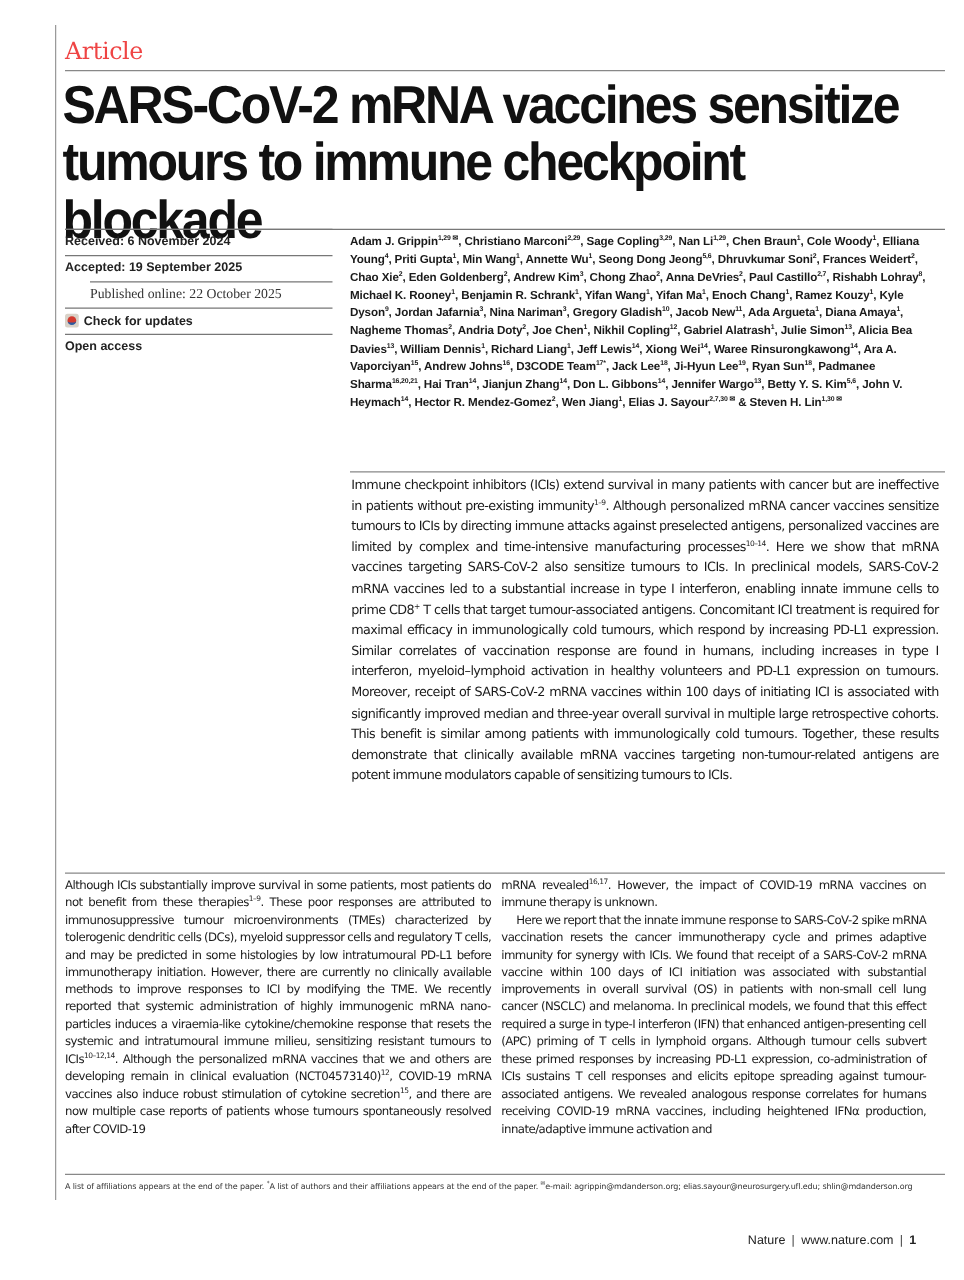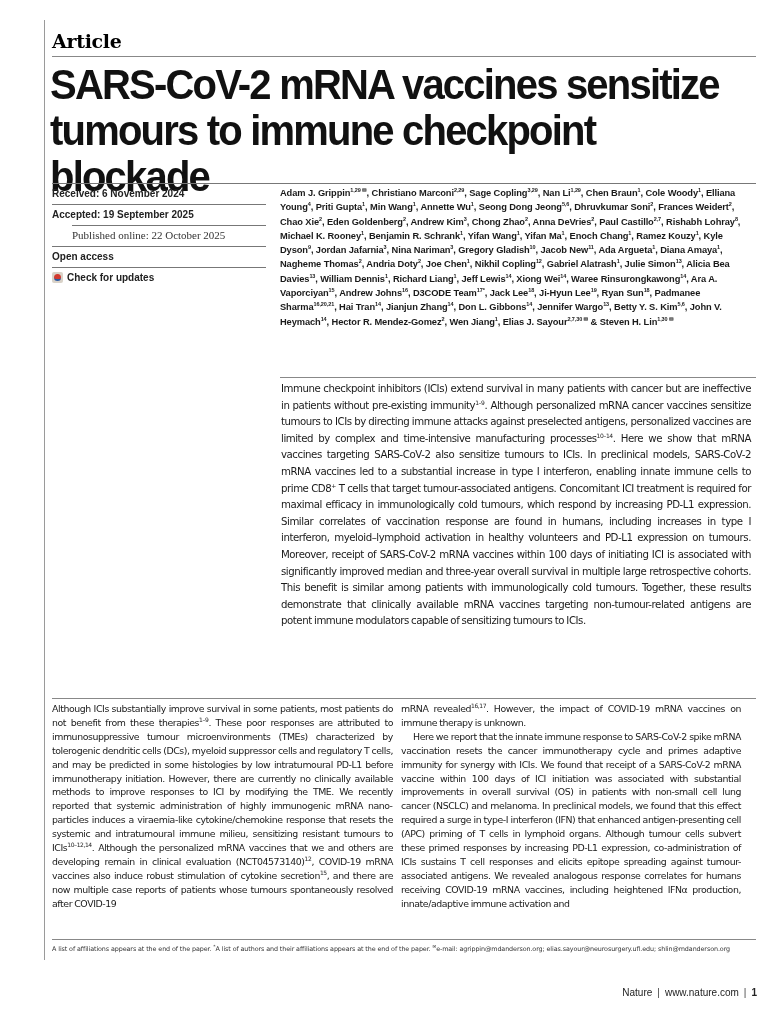--- a/index.html
+++ b/index.html
@@ -1,18 +1,18 @@
 <!DOCTYPE html>
 <html><head>
 <meta charset="utf-8">
 <style>
   html, body { margin: 0; padding: 0; background: #ffffff; }
   body { width: 771px; height: 1024px; position: relative; overflow: hidden; color: #1a1a1a; }
   .page-rule { position: absolute; left: 44px; top: 20px; width: 1px; height: 940px; background: #9a9a9a; }
-  .article-label { position: absolute; left: 52px; top: 30px; font-family: "DejaVu Serif", serif; font-weight: bold; font-size: 19px; letter-spacing: -0.3px; color: #000000; }
+  .article-label { position: absolute; left: 52px; top: 30px; font-family: "DejaVu Serif", serif; font-weight: normal; font-size: 19px; letter-spacing: -0.3px; color: #ef4444; }
   .top-rule { position: absolute; left: 52px; top: 56px; width: 704px; height: 1px; background: #888; }
   .title { position: absolute; left: 50px; top: 62px; width: 710px; margin: 0; font-family: "Liberation Sans", sans-serif; font-weight: bold; font-size: 40px; line-height: 43px; letter-spacing: -1.8px; color: #111; transform: scaleY(1.07); transform-origin: top left; }
 
   .meta { position: absolute; left: 52px; top: 183px; width: 214px; font-family: "Liberation Sans", sans-serif; font-size: 10px; }
   .meta .row { border-top: 1px solid #777; padding: 4px 0 5px 0; height: 11px; line-height: 11px; font-weight: bold; color: #222; white-space: nowrap; }
   .meta .row.serif { font-family: "Liberation Serif", serif; font-weight: normal; font-size: 11px; color: #333; margin-left: 20px; }
   .check-icon { display: inline-block; width: 11px; height: 11px; background: #d9d2c8; border-radius: 2px; vertical-align: -2px; margin-right: 4px; position: relative; }
   .check-icon::after { content: ""; position: absolute; left: 2px; top: 2px; width: 7px; height: 7px; border-radius: 50%; background: #d23a2f; border-bottom: 2px solid #2c5aa0; box-sizing: border-box; }
   .meta-top-rule { position: absolute; left: 52px; top: 183px; width: 704px; height: 1px; background: #777; }
 
@@ -27,38 +27,38 @@
   .body-col { position: absolute; top: 702px; width: 341px; font-family: "DejaVu Sans", sans-serif; font-size: 9.4px; line-height: 13.9px; color: #1a1a1a; letter-spacing: -0.42px; word-spacing: -0.4px; text-align: justify; hyphens: manual; }
   .body-col.left { left: 52px; }
   .body-col.right { left: 401px; width: 340px; }
   .body-col p { margin: 0; }
   .body-col p.indent { text-indent: 12px; }
 
   .foot-rule { position: absolute; left: 52px; top: 939px; width: 704px; height: 1px; background: #888; }
   .footnote { position: absolute; left: 52px; top: 943px; width: 710px; font-family: "DejaVu Sans", sans-serif; font-size: 6.4px; line-height: 12px; color: #333; letter-spacing: -0.1px; }
   .footnote sup { font-size: 4.5px; vertical-align: 3px; line-height: 0; }
 
-  .page-footer { position: absolute; right: 14px; top: 987px; font-family: "Liberation Sans", sans-serif; font-size: 10px; color: #222; white-space: nowrap; }
+  .page-footer { position: absolute; right: 38px; top: 987px; font-family: "Liberation Sans", sans-serif; font-size: 10px; color: #222; white-space: nowrap; }
   .page-footer .sep { margin: 0 5px; color: #444; }
   .page-footer .pnum { font-weight: bold; }
 </style>
 </head>
 <body>
 
 <div class="page-rule"></div>
 <div class="article-label">Article</div>
 <div class="top-rule"></div>
 <h1 class="title">SARS-CoV-2 mRNA vaccines sensitize tumours to immune checkpoint blockade</h1>
 
 <div class="meta">
   <div class="row">Received: 6 November 2024</div>
   <div class="row">Accepted: 19 September 2025</div>
   <div class="row serif">Published online: 22 October 2025</div>
+  <div class="row"><span class="check-icon"></span><span>Check for updates</span></div>
   <div class="row">Open access</div>
-  <div class="row"><span class="check-icon"></span><span>Check for updates</span></div>
 </div>
 <div class="meta-top-rule"></div>
 
 <div class="authors" id="author-list"><span>Adam J. Grippin</span><sup>1,29 ✉</sup><span>, </span><span>Christiano Marconi</span><sup>2,29</sup><span>, </span><span>Sage Copling</span><sup>3,29</sup><span>, </span><span>Nan Li</span><sup>1,29</sup><span>, </span><span>Chen Braun</span><sup>1</sup><span>, </span><span>Cole Woody</span><sup>1</sup><span>, </span><span>Elliana Young</span><sup>4</sup><span>, </span><span>Priti Gupta</span><sup>1</sup><span>, </span><span>Min Wang</span><sup>1</sup><span>, </span><span>Annette Wu</span><sup>1</sup><span>, </span><span>Seong Dong Jeong</span><sup>5,6</sup><span>, </span><span>Dhruvkumar Soni</span><sup>2</sup><span>, </span><span>Frances Weidert</span><sup>2</sup><span>, </span><span>Chao Xie</span><sup>2</sup><span>, </span><span>Eden Goldenberg</span><sup>2</sup><span>, </span><span>Andrew Kim</span><sup>3</sup><span>, </span><span>Chong Zhao</span><sup>2</sup><span>, </span><span>Anna DeVries</span><sup>2</sup><span>, </span><span>Paul Castillo</span><sup>2,7</sup><span>, </span><span>Rishabh Lohray</span><sup>8</sup><span>, </span><span>Michael K. Rooney</span><sup>1</sup><span>, </span><span>Benjamin R. Schrank</span><sup>1</sup><span>, </span><span>Yifan Wang</span><sup>1</sup><span>, </span><span>Yifan Ma</span><sup>1</sup><span>, </span><span>Enoch Chang</span><sup>1</sup><span>, </span><span>Ramez Kouzy</span><sup>1</sup><span>, </span><span>Kyle Dyson</span><sup>9</sup><span>, </span><span>Jordan Jafarnia</span><sup>3</sup><span>, </span><span>Nina Nariman</span><sup>3</sup><span>, </span><span>Gregory Gladish</span><sup>10</sup><span>, </span><span>Jacob New</span><sup>11</sup><span>, </span><span>Ada Argueta</span><sup>1</sup><span>, </span><span>Diana Amaya</span><sup>1</sup><span>, </span><span>Nagheme Thomas</span><sup>2</sup><span>, </span><span>Andria Doty</span><sup>2</sup><span>, </span><span>Joe Chen</span><sup>1</sup><span>, </span><span>Nikhil Copling</span><sup>12</sup><span>, </span><span>Gabriel Alatrash</span><sup>1</sup><span>, </span><span>Julie Simon</span><sup>13</sup><span>, </span><span>Alicia Bea Davies</span><sup>13</sup><span>, </span><span>William Dennis</span><sup>1</sup><span>, </span><span>Richard Liang</span><sup>1</sup><span>, </span><span>Jeff Lewis</span><sup>14</sup><span>, </span><span>Xiong Wei</span><sup>14</sup><span>, </span><span>Waree Rinsurongkawong</span><sup>14</sup><span>, </span><span>Ara A. Vaporciyan</span><sup>15</sup><span>, </span><span>Andrew Johns</span><sup>16</sup><span>, </span><span>D3CODE Team</span><sup>17*</sup><span>, </span><span>Jack Lee</span><sup>18</sup><span>, </span><span>Ji-Hyun Lee</span><sup>19</sup><span>, </span><span>Ryan Sun</span><sup>18</sup><span>, </span><span>Padmanee Sharma</span><sup>16,20,21</sup><span>, </span><span>Hai Tran</span><sup>14</sup><span>, </span><span>Jianjun Zhang</span><sup>14</sup><span>, </span><span>Don L. Gibbons</span><sup>14</sup><span>, </span><span>Jennifer Wargo</span><sup>13</sup><span>, </span><span>Betty Y. S. Kim</span><sup>5,6</sup><span>, </span><span>John V. Heymach</span><sup>14</sup><span>, </span><span>Hector R. Mendez-Gomez</span><sup>2</sup><span>, </span><span>Wen Jiang</span><sup>1</sup><span>, </span><span>Elias J. Sayour</span><sup>2,7,30 ✉</sup><span> &amp; </span><span>Steven H. Lin</span><sup>1,30 ✉</sup></div>
 
 <div class="abstract-rule"></div>
 <div class="abstract" id="abstract"><span>Immune checkpoint inhibitors (ICIs) extend survival in many patients with cancer but are ineffective in patients without pre-existing immunity</span><sup>1–9</sup><span>. Although personalized mRNA cancer vaccines sensitize tumours to ICIs by directing immune attacks against preselected antigens, personalized vaccines are limited by complex and time-intensive manufacturing processes</span><sup>10–14</sup><span>. Here we show that mRNA vaccines targeting SARS-CoV-2 also sensitize tumours to ICIs. In preclinical models, SARS-CoV-2 mRNA vaccines led to a substantial increase in type I interferon, enabling innate immune cells to prime CD8</span><sup>+</sup><span> T cells that target tumour-associated antigens. Concomitant ICI treatment is required for maximal efficacy in immunologically cold tumours, which respond by increasing PD-L1 expression. Similar correlates of vaccination response are found in humans, including increases in type I interferon, myeloid–lymphoid activation in healthy volunteers and PD-L1 expression on tumours. Moreover, receipt of SARS-CoV-2 mRNA vaccines within 100 days of initiating ICI is associated with significantly improved median and three-year overall survival in multiple large retrospective cohorts. This benefit is similar among patients with immunologically cold tumours. Together, these results demonstrate that clinically available mRNA vaccines targeting non-tumour-related antigens are potent immune modulators capable of sensitizing tumours to ICIs.</span></div>
 
 <div class="body-rule"></div>
 <div class="body-col left">

